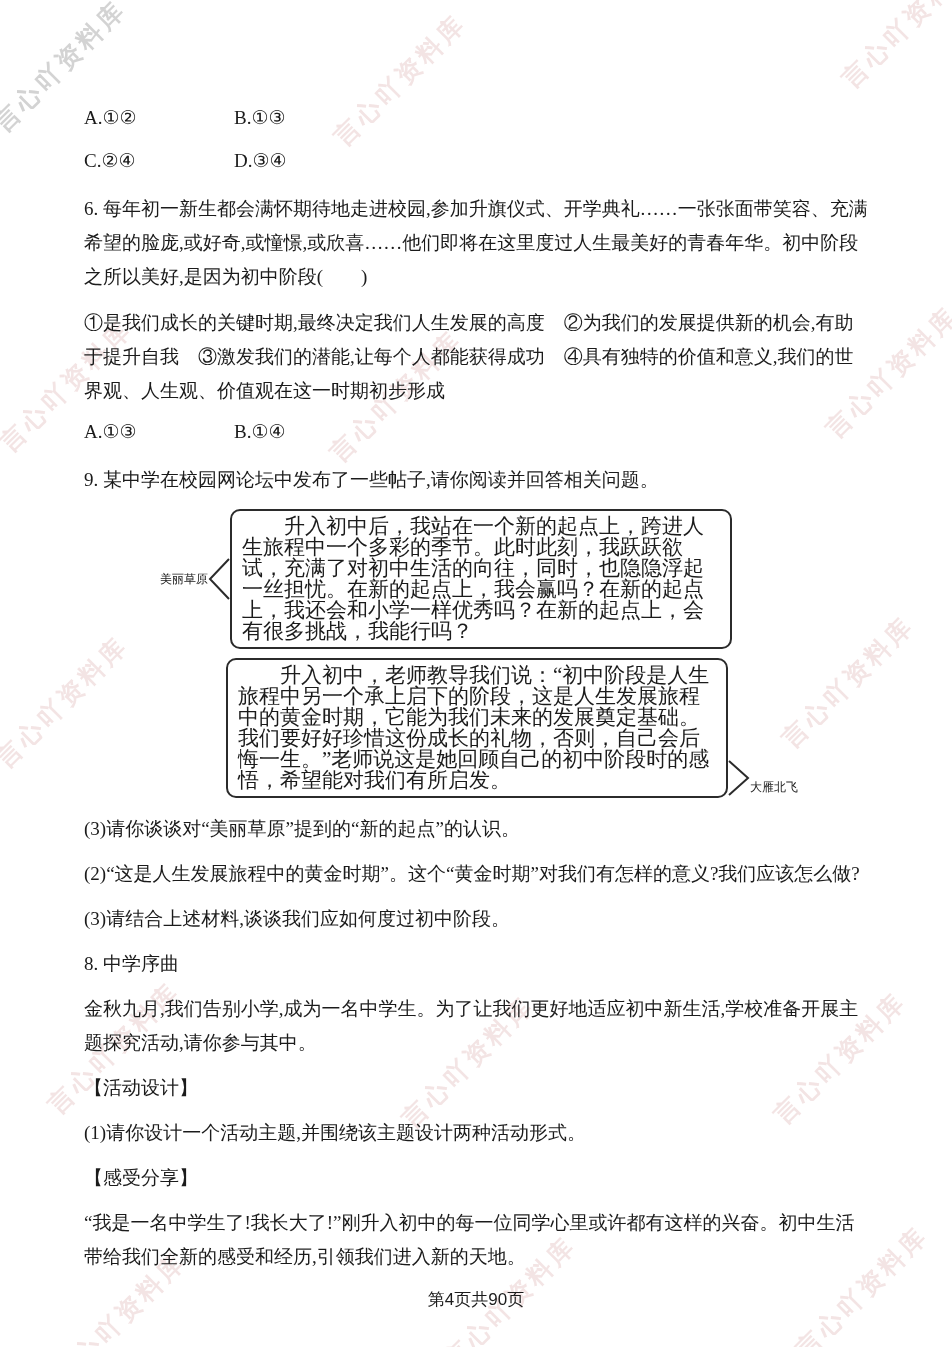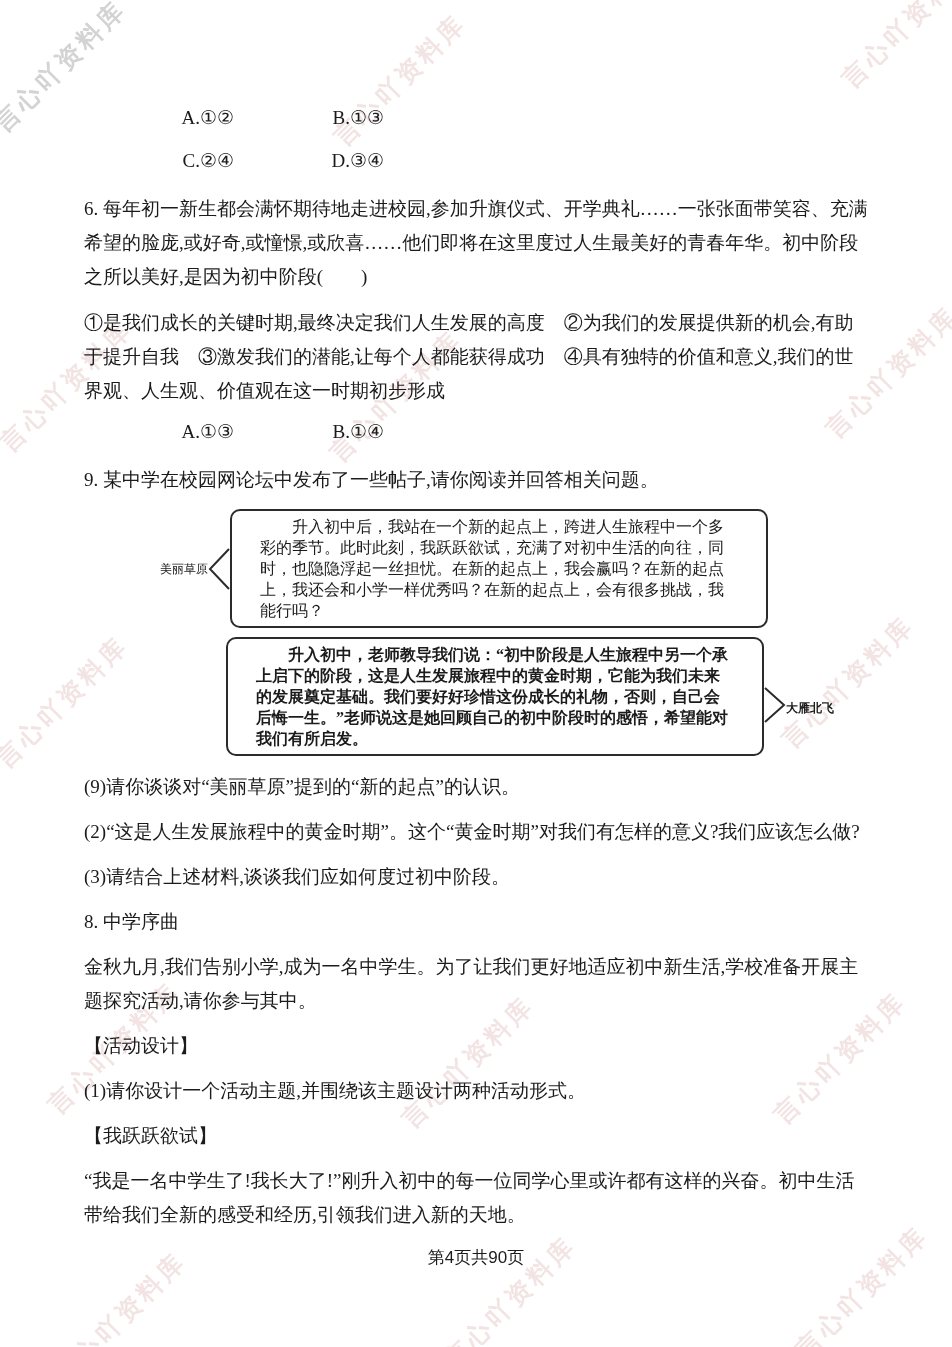--- a/index.html
+++ b/index.html
@@ -24,32 +24,32 @@
     font-weight:bold;
   }
   .wm.gray{color:rgba(130,130,130,0.35);}
   .content{
     position:relative;z-index:1;
     padding:106px 84px 0 84px;
     font-size:19px;
   }
   p{margin:0 0 11px 0;line-height:34px;}
   .opt-row{display:flex;margin:0 0 19px 0;line-height:24px;}
-  .opt-row .cell{width:150px;text-align:right;}
+  .opt-row .cell{width:150px;}
   .stem{margin-bottom:12px;}
   .posts{margin:2px 0 14px 0;}
   .post-row{display:flex;margin-bottom:9px;}
   .post-row.first{align-items:center;margin-left:76px;}
-  .post-row.second{align-items:center;margin-left:142px;font-weight:bold;}
+  .post-row.second{align-items:flex-end;margin-left:142px;}
   .post-label{font-size:12px;white-space:nowrap;line-height:22px;}
   .post-box{
     border:2px solid #2b2b2b;border-radius:10px;
-    padding:5px 28px;
+    padding:5px 10px;
     width:478px;
-    font-size:16px;line-height:21px;
+    font-size:21px;line-height:21px;
     text-indent:2em;
   }
   .conn{flex:0 0 auto;}
   .post-row.second .conn{margin-top:16px;}
   .post-row.second .post-label{margin-top:22px;}
   .footer{
     text-align:center;
     font-size:17px;
     margin-top:14px;
     font-family:"Liberation Sans","DejaVu Sans",sans-serif;
@@ -103,25 +103,25 @@
     </div>
     <div class="post-row second">
       <div class="post-box">升入初中，老师教导我们说：“初中阶段是人生旅程中另一个承上启下的阶段，这是人生发展旅程中的黄金时期，它能为我们未来的发展奠定基础。我们要好好珍惜这份成长的礼物，否则，自己会后悔一生。”老师说这是她回顾自己的初中阶段时的感悟，希望能对我们有所启发。</div>
       <svg class="conn" width="22" height="40" viewBox="0 0 22 40">
         <path d="M1 3 L20 20 L1 37" fill="none" stroke="#2b2b2b" stroke-width="2"></path>
       </svg>
       <span class="post-label">大雁北飞</span>
     </div>
   </div>
 
-  <p>(9)请你谈谈对“美丽草原”提到的“新的起点”的认识。</p>
+  <p>(3)请你谈谈对“美丽草原”提到的“新的起点”的认识。</p>
   <p>(2)“这是人生发展旅程中的黄金时期”。这个“黄金时期”对我们有怎样的意义?我们应该怎么做?</p>
   <p>(3)请结合上述材料,谈谈我们应如何度过初中阶段。</p>
 
   <p>8. 中学序曲</p>
   <p>金秋九月,我们告别小学,成为一名中学生。为了让我们更好地适应初中新生活,学校准备开展主题探究活动,请你参与其中。</p>
   <p>【活动设计】</p>
   <p>(1)请你设计一个活动主题,并围绕该主题设计两种活动形式。</p>
-  <p>【我跃跃欲试】</p>
+  <p>【感受分享】</p>
   <p>“我是一名中学生了!我长大了!”刚升入初中的每一位同学心里或许都有这样的兴奋。初中生活带给我们全新的感受和经历,引领我们进入新的天地。</p>
 
   <div class="footer">第4页共90页</div>
 </div>
 
 </body></html>

